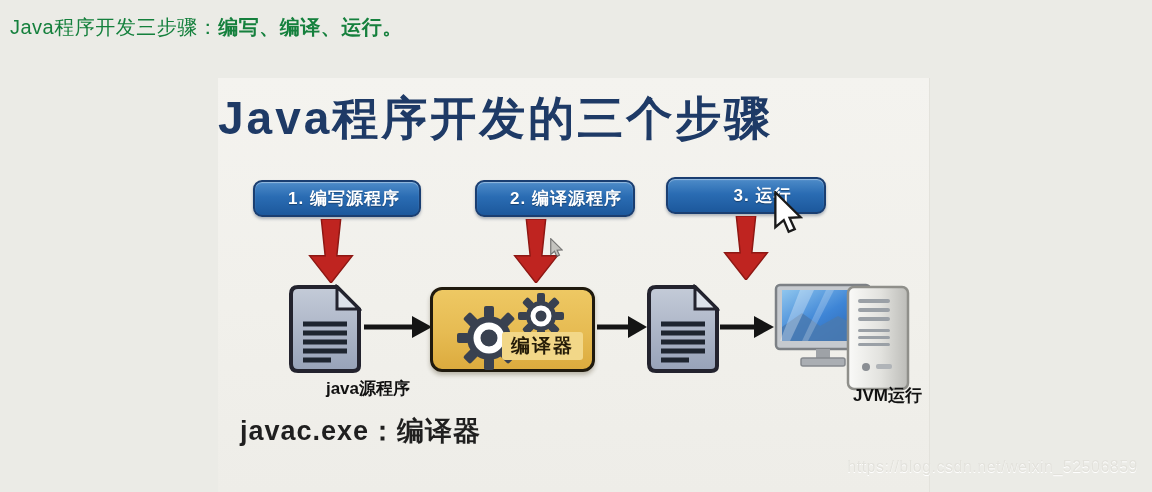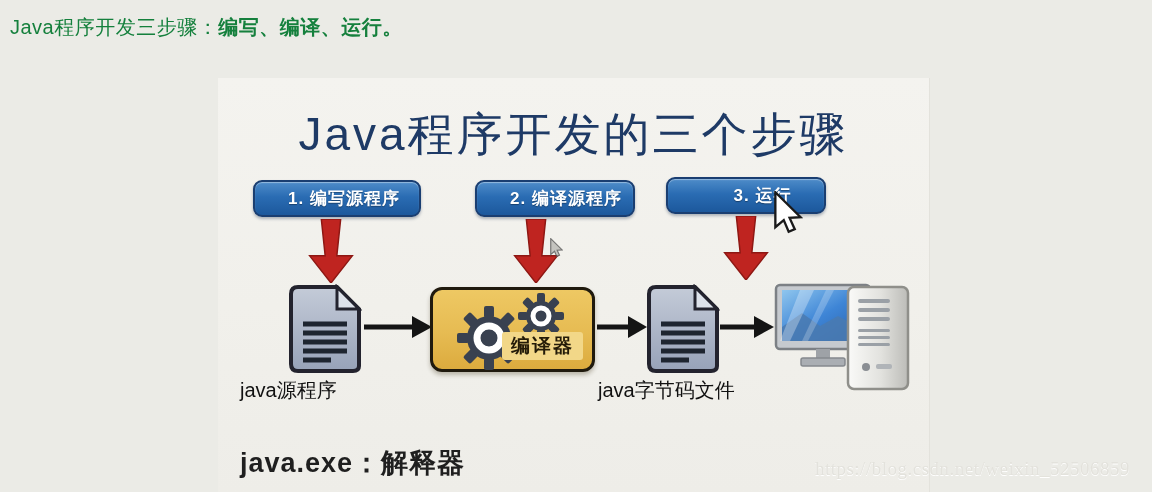--- a/index.html
+++ b/index.html
@@ -16,24 +16,23 @@
   }
   .page-header .hdr-bold { font-weight: 700; }
 
   .slide {
     position: absolute; left: 218px; top: 78px; width: 712px; height: 414px;
     background: linear-gradient(180deg, #f4f3ef 0%, #f1f0eb 55%, #eeede8 100%);
     border-right: 1px solid #e3e2dc;
   }
   .slide-title {
     position: absolute; left: 0; top: 10px; width: 100%;
-    text-align: center;
-    font-size: 46px; font-weight: 400; letter-spacing: 3px;
+    text-align: left;
+    font-size: 46px; font-weight: 700; letter-spacing: 3px;
     color: #1e3a66;
-    margin-top: 16px;
   }
   .step-btn {
     position: absolute; height: 37px;
     background: linear-gradient(180deg, #4e8cc9 0%, #2a6cb3 45%, #1c589c 100%);
     border: 2px solid #1a3e71; border-radius: 9px;
     color: #ffffff; font-size: 17px; font-weight: 700;
     line-height: 33px; text-align: left; padding-left: 33px;
     letter-spacing: 1px;
     box-shadow: 0 2px 3px rgba(40,60,90,0.35), inset 0 1px 1px rgba(255,255,255,0.4);
     text-shadow: 0 1px 1px rgba(0,0,0,0.35);
@@ -67,41 +66,41 @@
     position: absolute; right: 9px; bottom: 9px;
     background: #f2d788; border-radius: 3px;
     padding: 1px 9px;
     font-size: 19px; font-weight: 700; color: #241b08; letter-spacing: 2px;
   }
 
   .monitor { position: absolute; left: 556px; top: 205px; }
   .tower   { position: absolute; left: 628px; top: 207px; }
 
   .flow-label {
-    position: absolute; width: 170px; text-align: left;
-    font-size: 20px; font-weight: 400; color: #111111;
+    position: absolute; width: 170px; text-align: right;
+    font-size: 17px; font-weight: 700; color: #111111;
   }
   .lbl-src { left: 22px;  top: 299px; }
   .lbl-byte{ left: 380px; top: 299px; }
   .lbl-jvm { left: 534px; top: 306px; }
 
   .note-line {
     position: absolute; left: 22px;
     font-size: 27px; font-weight: 700; color: #1f1f1f; letter-spacing: 1px;
   }
   .note-1 { top: 335px; }
   .note-2 { top: 367px; }
 
   .cursor-big   { position: absolute; left: 553px; top: 113px; }
   .cursor-small { position: absolute; left: 331px; top: 160px; opacity: 0.8; }
 
   .watermark {
-    position: absolute; right: 22px; top: 458px;
-    font-size: 19px; letter-spacing: 0.5px;
-    color: #e3e2dc; text-shadow: 0 1px 0 #ffffff; font-family: Liberation Serif, serif;
+    position: absolute; right: 14px; top: 458px;
+    font-size: 16px; letter-spacing: 0.5px;
+    color: #e3e2dc; text-shadow: 0 1px 0 #ffffff;
   }
 </style>
 </head>
 <body>
 
 <div class="page-header"><span>Java程序开发三步骤：</span><span class="hdr-bold">编写、编译、运行。</span></div>
 
 <div class="slide">
 
   <div class="slide-title">Java程序开发的三个步骤</div>
@@ -230,23 +229,23 @@
       <rect x="12" y="32" width="32" height="4" rx="2"></rect>
       <rect x="12" y="44" width="32" height="3" rx="1.5"></rect>
       <rect x="12" y="51" width="32" height="3" rx="1.5"></rect>
       <rect x="12" y="58" width="32" height="3" rx="1.5"></rect>
     </g>
     <circle cx="20" cy="82" r="4" fill="#8a8e93"></circle>
     <rect x="30" y="79" width="16" height="5" rx="2" fill="#b0b4b8"></rect>
   </svg>
 
   <div class="flow-label lbl-src">java源程序</div>
-  <div class="flow-label lbl-byte">java字节码文件</div>
-
-  <div class="note-line note-2">java.exe：解释器</div>
+  <div class="flow-label lbl-jvm">JVM运行</div>
+
+  <div class="note-line note-1">javac.exe：编译器</div>
 
   <svg class="cursor-small" width="14" height="20" viewBox="0 0 24 34">
     <path d="M3 1 L3 28 L9.5 22.5 L13.3 31.5 L18 29.5 L14 20.8 L22.5 20.3 Z" fill="#b9b9b5" stroke="#555555" stroke-width="2"></path>
   </svg>
   <svg class="cursor-big" width="32" height="44" viewBox="0 0 24 34">
     <path d="M3 1 L3 28 L9.5 22.5 L13.3 31.5 L18 29.5 L14 20.8 L22.5 20.3 Z" fill="#ffffff" stroke="#1a1a1a" stroke-width="1.8"></path>
   </svg>
 
 </div>
 

